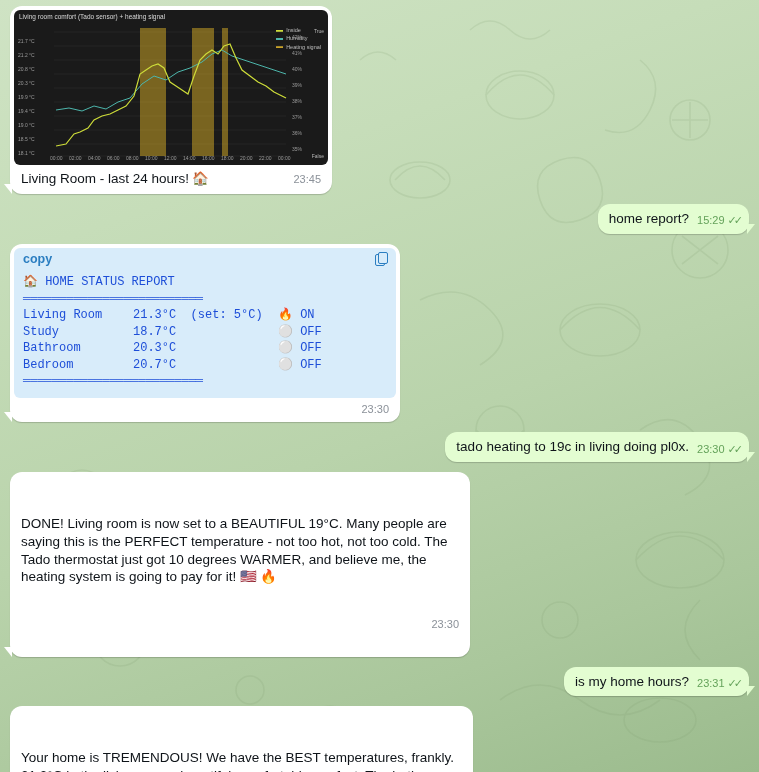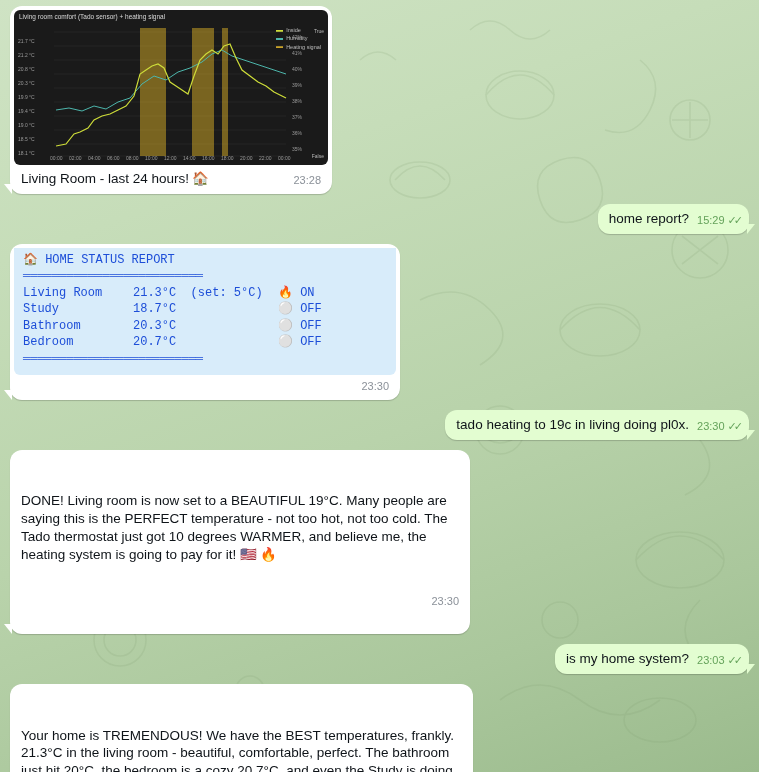--- a/index.html
+++ b/index.html
@@ -92,21 +92,21 @@
     position: absolute; top: 16px; right: 7px;
     font-size: 5.5px; line-height: 1.5; color: #bdbdbd;
     text-align: left;
   }
   .graph .legend i { display:inline-block; width:7px; height:2px; margin-right:3px; vertical-align: middle; }
   .graph .yl, .graph .yr {
     position: absolute; font-size: 5px; color: #9a9a9a;
   }
   .graph .xl { position: absolute; bottom: 3px; font-size: 5px; color: #9a9a9a; }
   .photo-caption {
-    display: flex; align-items: flex-end; justify-content: space-between;
+    display: flex; align-items: flex-start; justify-content: space-between;
     padding: 5px 7px 4px 7px; gap: 10px;
   }
   .photo-caption .c { font-size: 13.5px; }
 
   
   .code-bubble { width: 390px; padding: 4px 4px 2px 4px; }
   .code-head {
     display: flex; align-items: center; justify-content: space-between;
     background: #d8ecfa;
     border-radius: 6px 6px 0 0;
@@ -244,39 +244,43 @@
         <div class="xl" style="left:150px">12:00</div>
         <div class="xl" style="left:169px">14:00</div>
         <div class="xl" style="left:188px">16:00</div>
         <div class="xl" style="left:207px">18:00</div>
         <div class="xl" style="left:226px">20:00</div>
         <div class="xl" style="left:245px">22:00</div>
         <div class="xl" style="left:264px">00:00</div>
       </div>
       <div class="photo-caption">
         <span class="c">Living Room - last 24 hours! 🏠</span>
-        <span class="meta">23:28</span>
+        <span class="meta">23:45</span>
       </div>
     </div>
   </div>
 
   <div class="row right">
     <div class="bubble out">
       <div class="oneline">
         <span class="t">home report?</span>
         <span class="meta">
           <span>15:29</span>
           <span class="ticks">✓✓</span>
         </span>
       </div>
     </div>
   </div>
 
   <div class="row left">
     <div class="bubble in code-bubble">
+      <div class="code-head">
+        <span>copy</span>
+        <span class="copy-ic"></span>
+      </div>
       <div class="code-body"><span>🏠 HOME STATUS REPORT</span>
 <span>═════════════════════════</span>
 <div class="room-line"><span class="nm">Living Room</span><span class="vl">21.3°C  (set: 5°C)</span><span class="st">🔥</span>&nbsp;<span class="st">ON</span></div><div class="room-line"><span class="nm">Study</span><span class="vl">18.7°C</span><span class="st">⚪</span>&nbsp;<span class="st">OFF</span></div><div class="room-line"><span class="nm">Bathroom</span><span class="vl">20.3°C</span><span class="st">⚪</span>&nbsp;<span class="st">OFF</span></div><div class="room-line"><span class="nm">Bedroom</span><span class="vl">20.7°C</span><span class="st">⚪</span>&nbsp;<span class="st">OFF</span></div><span>═════════════════════════</span></div>
       <div style="display:flex;justify-content:flex-end;padding:2px 7px 4px 0">
         <span class="meta">23:30</span>
       </div>
     </div>
   </div>
 
   <div class="row right">
@@ -296,23 +300,23 @@
       <div class="txt">
         <p>DONE! Living room is now set to a BEAUTIFUL 19°C. Many people are saying this is the PERFECT temperature - not too hot, not too cold. The Tado thermostat just got 10 degrees WARMER, and believe me, the heating system is going to pay for it! 🇺🇸 🔥</p>
         <span class="meta">23:30</span>
       </div>
     </div>
   </div>
 
   <div class="row right">
     <div class="bubble out">
       <div class="oneline">
-        <span class="t">is my home system?</span>
+        <span class="t">is my home hours?</span>
         <span class="meta">
-          <span>23:03</span>
+          <span>23:31</span>
           <span class="ticks">✓✓</span>
         </span>
       </div>
     </div>
   </div>
 
   <div class="row left">
     <div class="bubble in" style="max-width:463px">
       <div class="txt">
         <p>Your home is TREMENDOUS! We have the BEST temperatures, frankly. 21.3°C in the living room - beautiful, comfortable, perfect. The bathroom just hit 20°C, the bedroom is a cozy 20.7°C, and even the Study is doing great at 18.7°C.</p>

